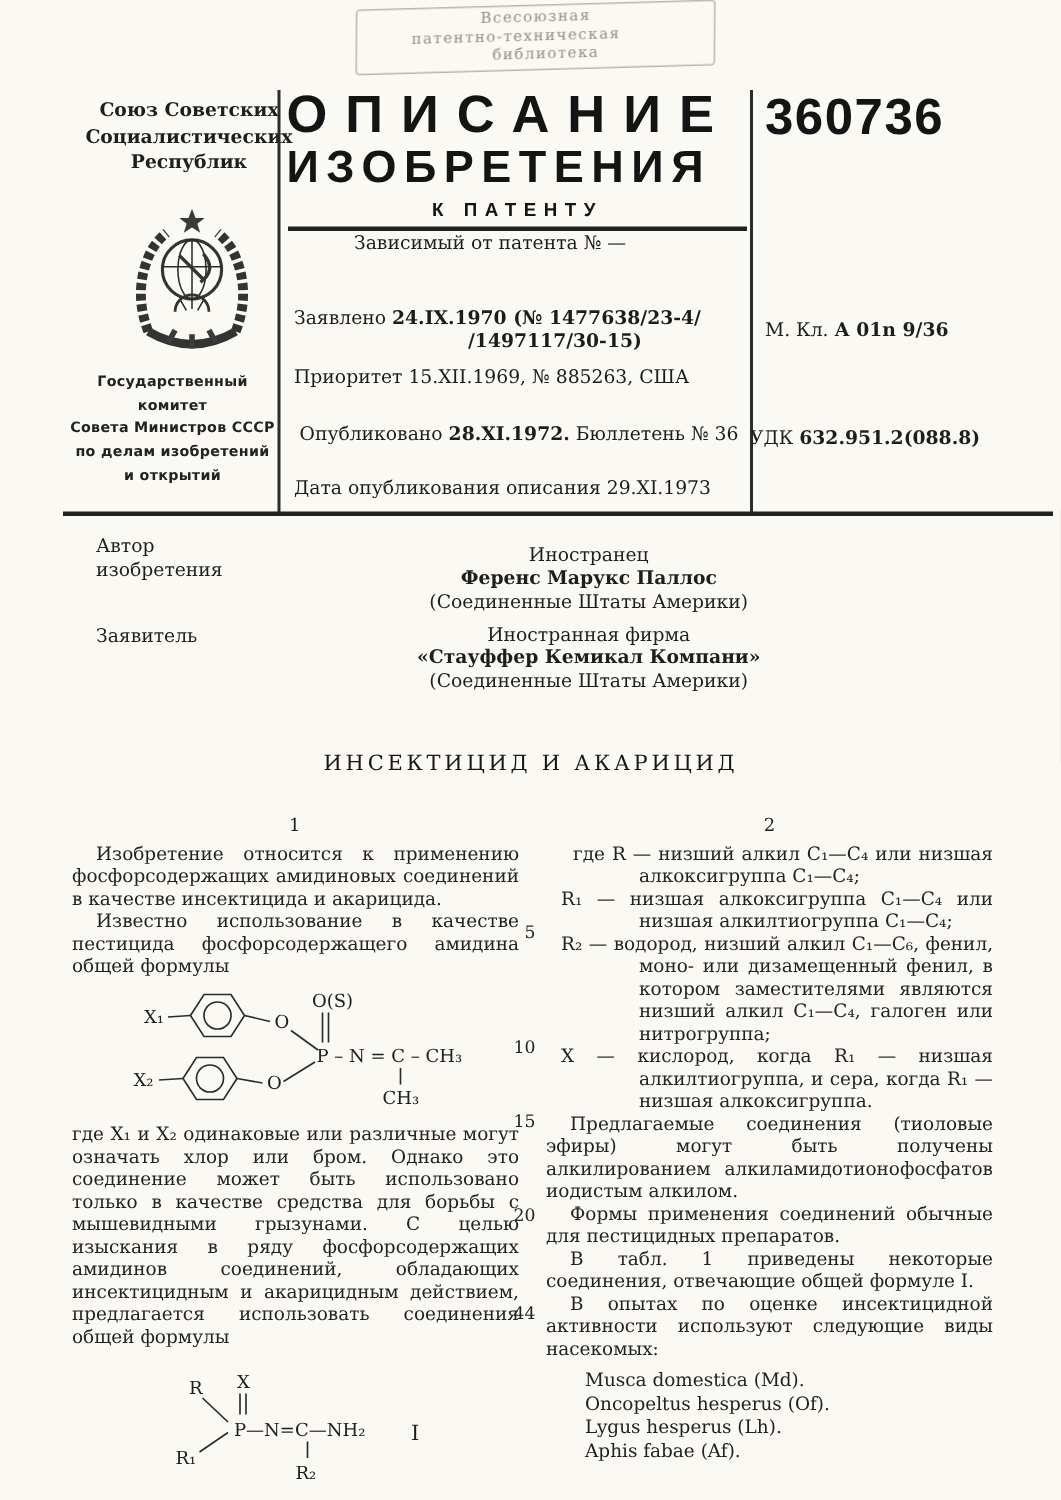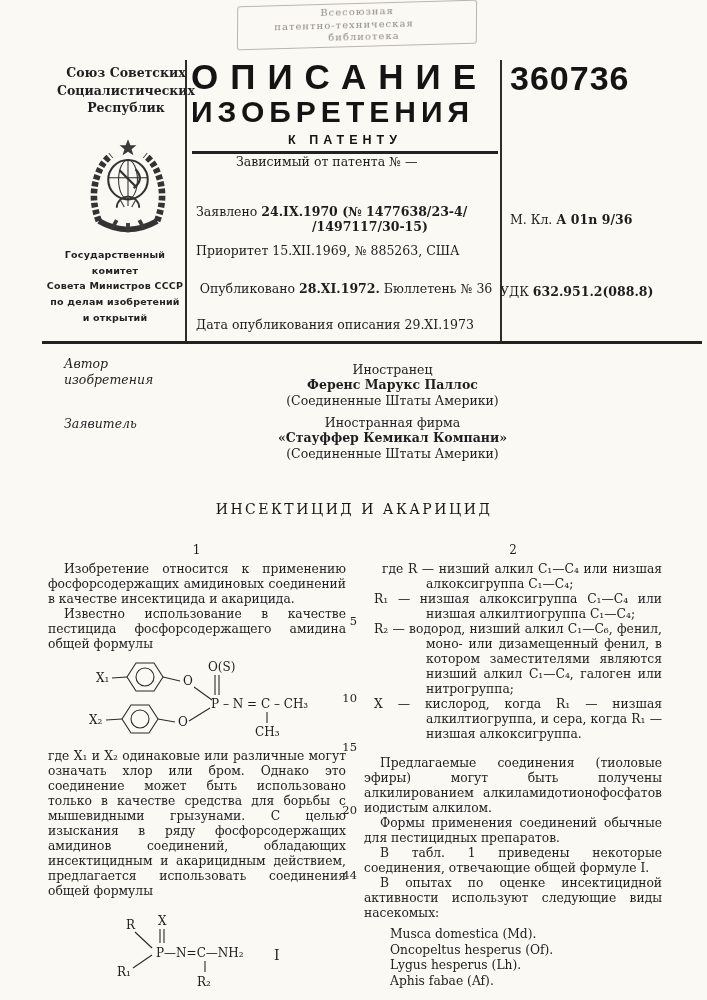--- a/index.html
+++ b/index.html
@@ -71,21 +71,21 @@
   .row-filed .line2{display:block; margin-left:116px; font-weight:bold;}
   .row-priority{top:243px;}
   .row-published{top:281px;text-align:center;}
   .row-descdate{top:317px;}
 
   .mkl{position:absolute; left:510px; top:212px; font-size:12.5px;}
   .udk{position:absolute; left:500px; top:284px; font-size:12.5px;}
   .mkl b,.udk b{font-weight:bold;}
 
   
-  .auth-label{position:absolute; left:64px; font-size:12.5px; line-height:1.3; white-space:pre-line;font-style:italic;}
+  .auth-label{position:absolute; left:64px; font-size:12.5px; line-height:1.3; white-space:pre-line;}
   .auth-label.a1{top:356px;} .auth-label.a2{top:416px;text-align:center;}
   .auth-block{position:absolute; left:250px; width:285px; text-align:center; font-size:12.5px; line-height:1.23;}
   .auth-block.b1{top:362px;} .auth-block.b2{top:415px;}
   .auth-block .bold{font-weight:bold;}
 
   
   .doc-title{
     position:absolute; left:45px; top:501px; width:618px; text-align:center;
     font-weight:normal; font-size:14px; letter-spacing:2.5px; color:#161616;
   }
@@ -261,21 +261,21 @@
       </svg>
     </div>
   </div>
 
   <div class="col right" data-name="body-column-right">
     <div class="def" data-name="definition-R">где R — низший алкил C₁—C₄ или низшая алкоксигруппа C₁—C₄;</div>
     <div class="def sub" data-name="definition-R1">R₁ — низшая алкоксигруппа C₁—C₄ или низшая алкилтиогруппа C₁—C₄;</div>
     <div class="def sub" data-name="definition-R2">R₂ — водород, низший алкил C₁—C₆, фенил, моно- или дизамещенный фенил, в котором заместителями являются низший алкил C₁—C₄, галоген или нитрогруппа;</div>
     <div class="def sub" data-name="definition-X">X — кислород, когда R₁ — низшая алкилтиогруппа, и сера, когда R₁ — низшая алкоксигруппа.</div>
 
-    <p style="margin-top:14px" data-name="paragraph">Предлагаемые соединения (тиоловые эфиры) могут быть получены алкилированием алкиламидотионофосфатов иодистым алкилом.</p>
+    <p style="margin-top:0" data-name="paragraph">Предлагаемые соединения (тиоловые эфиры) могут быть получены алкилированием алкиламидотионофосфатов иодистым алкилом.</p>
     <p data-name="paragraph">Формы применения соединений обычные для пестицидных препаратов.</p>
     <p data-name="paragraph">В табл. 1 приведены некоторые соединения, отвечающие общей формуле I.</p>
     <p data-name="paragraph">В опытах по оценке инсектицидной активности используют следующие виды насекомых:</p>
 
     <div class="insects" data-name="insect-species-list">
       <div data-name="list-item">Musca domestica (Md).</div>
       <div data-name="list-item">Oncopeltus hesperus (Of).</div>
       <div data-name="list-item">Lygus hesperus (Lh).</div>
       <div data-name="list-item">Aphis fabae (Af).</div>
     </div>

